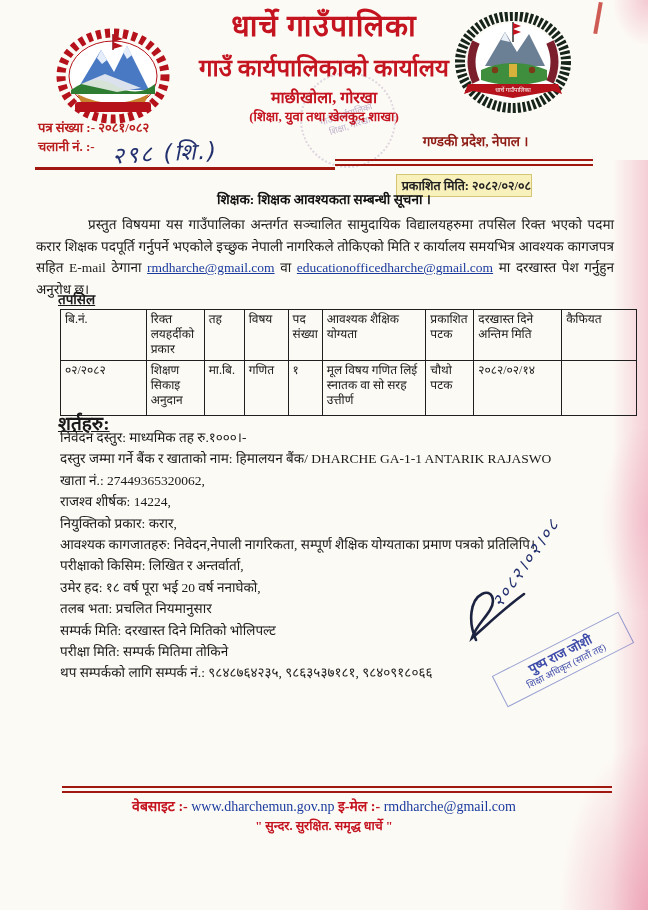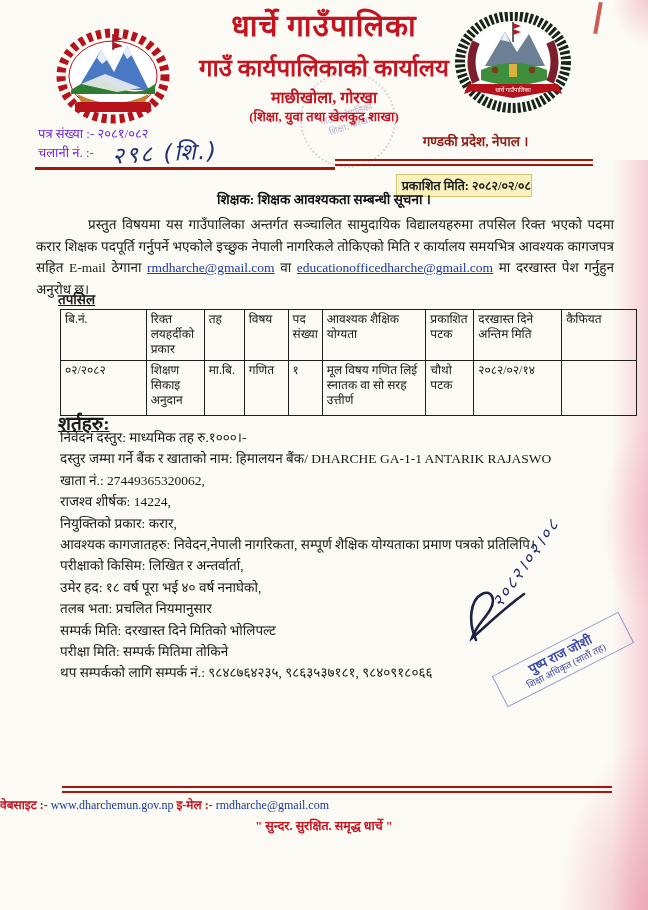--- a/index.html
+++ b/index.html
@@ -27,21 +27,21 @@
   .header-center{position:absolute; left:150px; width:348px; top:6px; text-align:center;}
   .t1{font-size:30px; line-height:40px; font-weight:bold; color:#c41420; letter-spacing:1px;}
   .t2{font-size:24px; line-height:32px; font-weight:bold; color:#c41420; margin-top:6px;text-align:center;}
   .t3{font-size:16px; line-height:20px; font-weight:bold; color:#c41420; margin-top:4px;}
   .t4{font-size:13px; line-height:17px; font-weight:bold; color:#c41420;}
   .faint-stamp{position:absolute; left:300px; top:72px; width:92px; height:92px;
     border:2px dotted rgba(115,85,150,0.4); border-radius:50%;
     transform:rotate(-18deg); display:flex; flex-direction:column;
     align-items:center; justify-content:center; opacity:.55; pointer-events:none;}
   .faint-stamp span{font-size:9px; color:rgba(100,70,140,0.75); line-height:12px;}
-  .meta-left{position:absolute; left:38px; top:124px; color:#6d28d9; font-weight:normal; font-size:13px; line-height:19px;}
+  .meta-left{position:absolute; left:38px; top:118px; color:#b91c1c; font-weight:bold; font-size:13px; line-height:19px;}
   .chalani-hand{position:absolute; left:112px; top:136px; font-size:23px; color:#22306e;
     transform:rotate(-3deg); font-style:italic; letter-spacing:2px; font-family:"DejaVu Sans",sans-serif;}
   .province{position:absolute; left:398px; width:155px; top:132px; text-align:center;
     color:#8e1b14; font-weight:bold; font-size:13.5px;}
   .rule-left{position:absolute; left:35px; top:167px; width:300px; height:3px; background:#a01810;}
   .rule-right{position:absolute; left:335px; top:159px; width:258px; height:3px;
     border-top:2px solid #a01810; border-bottom:2px solid #a01810;}
   .published{position:absolute; left:396px; top:174px; width:134px; text-align:right;
     font-size:12.5px; font-weight:bold; color:#222; padding:2px 0;
     background:rgba(244,234,140,0.55); border:1px solid rgba(190,170,70,0.6);}
@@ -71,21 +71,21 @@
     transform:rotate(-55deg); transform-origin:left top; letter-spacing:2px; font-style:italic;
     font-family:"DejaVu Sans",sans-serif;}
   .stamp{position:absolute; left:492px; top:642px; width:132px; padding:3px 4px;
     transform:rotate(-27deg); text-align:center; color:#2a3aa2;
     border:1.5px solid rgba(45,65,175,0.55); opacity:.9;}
   .stamp .nm{font-size:13px; font-weight:bold; line-height:15px;}
   .stamp .tt{font-size:9.5px; line-height:12px;}
   
   .foot-rule{position:absolute; left:62px; top:786px; width:550px; height:3px;
     border-top:2px solid #a01810; border-bottom:2px solid #a01810;}
-  .foot-line{position:absolute; left:0; width:648px; top:796px; text-align:left; font-size:12px;}
+  .foot-line{position:absolute; left:0; width:648px; top:796px; text-align:center; font-size:14px;}
   .foot-line .lbl{color:#c41420; font-weight:bold;}
   .foot-line .lnk{color:#1a3a9e;}
   .motto{position:absolute; left:0; width:648px; top:817px; text-align:center;
     color:#c41420; font-weight:bold; font-size:12.5px;}
 </style>
 </head>
 <body>
 
 <div class="page">
 
@@ -207,21 +207,21 @@
 
   <div class="cond-title">शर्तहरु:</div>
   <div class="cond-list">
     <div>निवेदन दस्तुर: माध्यमिक तह रु.१०००।-</div>
     <div>दस्तुर जम्मा गर्ने बैंक र खाताको नाम: हिमालयन बैंक/ DHARCHE GA-1-1 ANTARIK RAJASWO</div>
     <div>खाता नं.: 27449365320062,</div>
     <div>राजश्व शीर्षक: 14224,</div>
     <div>नियुक्तिको प्रकार: करार,</div>
     <div>आवश्यक कागजातहरु: निवेदन,नेपाली नागरिकता, सम्पूर्ण शैक्षिक योग्यताका प्रमाण पत्रको प्रतिलिपि।</div>
     <div>परीक्षाको किसिम: लिखित र अन्तर्वार्ता,</div>
-    <div>उमेर हद: १८ वर्ष पूरा भई ४० वर्ष ननाघेको,</div>
+    <div>उमेर हद: १८ वर्ष पूरा भई 20 वर्ष ननाघेको,</div>
     <div>तलब भता: प्रचलित नियमानुसार</div>
     <div>सम्पर्क मिति: दरखास्त दिने मितिको भोलिपल्ट</div>
     <div>परीक्षा मिति: सम्पर्क मितिमा तोकिने</div>
     <div>थप सम्पर्कको लागि सम्पर्क नं.: ९८४८७६४२३५, ९८६३५३७१८१, ९८४०९१८०६६</div>
   </div>
 
   <div class="sig-scribble">
     <svg width="70" height="58" viewBox="0 0 70 58">
       <path d="M14,52 C6,34 8,12 20,6 C30,1 34,12 28,22 C22,32 14,38 10,50 C22,40 40,22 62,6" fill="none" stroke="#1c2340" stroke-width="2.6" stroke-linecap="round"></path>
     </svg>

